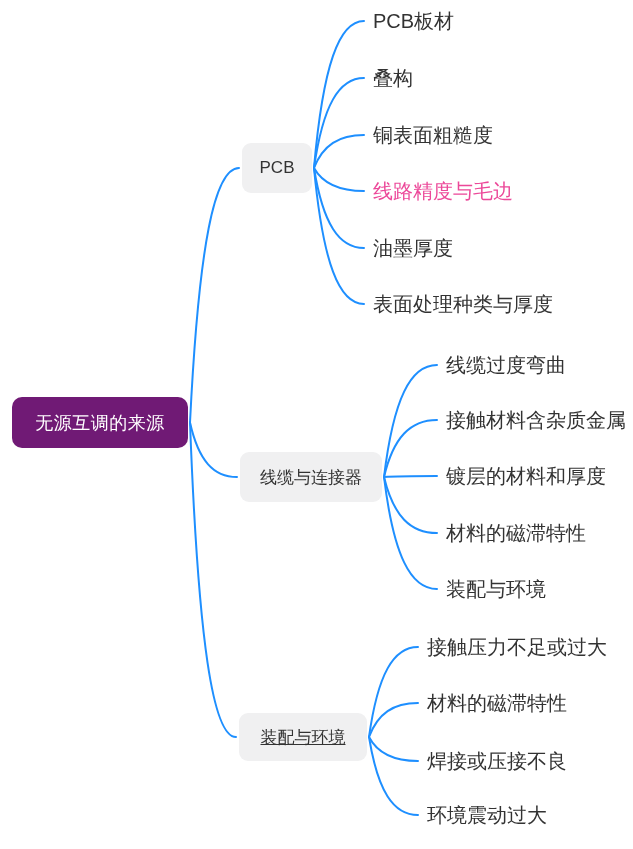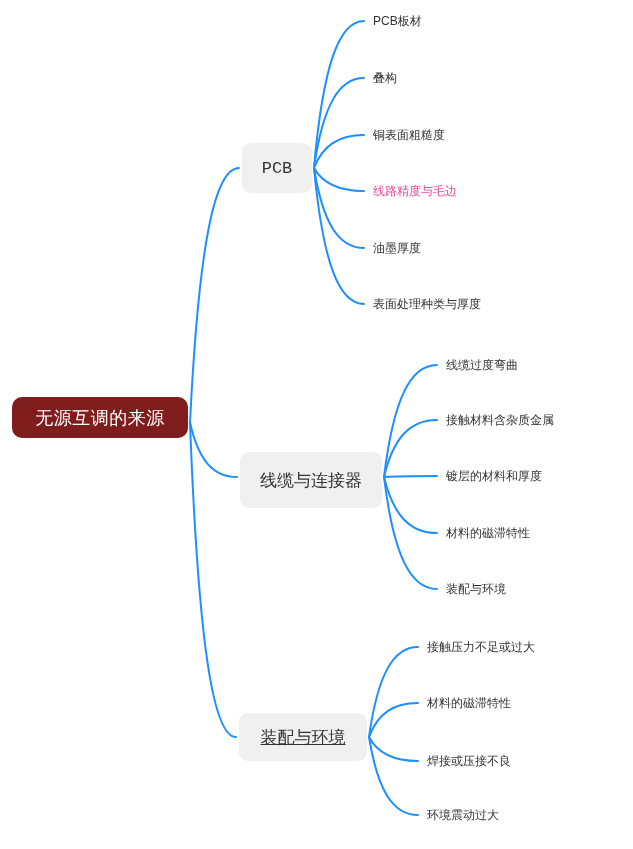--- a/index.html
+++ b/index.html
@@ -4,21 +4,21 @@
 <style>
   html,body{margin:0;padding:0;background:#ffffff;}
   body{font-family:"Liberation Sans","DejaVu Sans",sans-serif;}
   .canvas{position:relative;width:633px;height:849px;background:#ffffff;overflow:hidden;}
   #edges{position:absolute;left:0;top:0;width:633px;height:849px;}
   #edges path{fill:none;stroke-width:2;stroke-linecap:round;}
   .node{position:absolute;display:flex;align-items:center;justify-content:center;
         box-sizing:border-box;white-space:nowrap;}
   .root-node{color:#ffffff;font-size:18px;border-radius:10px;letter-spacing:.5px;}
   .branch-node{color:#333333;font-size:17px;border-radius:9px;}
-  .leaf-node{position:absolute;color:#333333;font-size:12px;line-height:22px;white-space:nowrap;}
+  .leaf-node{position:absolute;color:#333333;font-size:20px;line-height:22px;white-space:nowrap;}
 </style>
 </head>
 <body>
 
 <div class="canvas">
   <svg id="edges" viewBox="0 0 633 849" xmlns="http://www.w3.org/2000/svg">
       <path d="M 190 422.5 C 198.8 244.4, 214.5 168, 239 168" stroke="#1e8fff"></path>
       <path d="M 314 168 C 323.0 65.1, 339.0 21, 364 21" stroke="#1e8fff"></path>
       <path d="M 314 168 C 323.0 105.0, 339.0 78, 364 78" stroke="#1e8fff"></path>
       <path d="M 314 168 C 323.0 144.9, 339.0 135, 364 135" stroke="#1e8fff"></path>
@@ -31,31 +31,31 @@
       <path d="M 384 477 C 393.5 476.3, 410.5 476, 437 476" stroke="#1e8fff"></path>
       <path d="M 384 477 C 393.5 516.2, 410.5 533, 437 533" stroke="#1e8fff"></path>
       <path d="M 384 477 C 393.5 555.4, 410.5 589, 437 589" stroke="#1e8fff"></path>
       <path d="M 190 422.5 C 198.3 642.6, 213.0 737, 236 737" stroke="#1e8fff"></path>
       <path d="M 369 737 C 377.8 674.0, 393.5 647, 418 647" stroke="#1e8fff"></path>
       <path d="M 369 737 C 377.8 713.2, 393.5 703, 418 703" stroke="#1e8fff"></path>
       <path d="M 369 737 C 377.8 753.8, 393.5 761, 418 761" stroke="#1e8fff"></path>
       <path d="M 369 737 C 377.8 791.6, 393.5 815, 418 815" stroke="#1e8fff"></path>
     </svg>
 
-  <div id="root" class="node root-node" style="left: 12px; top: 397px; width: 176px; height: 41px; background: #7f1d1d; color: rgb(255, 255, 255);">无源互调的来源</div>
+  <div id="root" class="node root-node" style="left: 12px; top: 397px; width: 176px; height: 51px; background: #701a75; color: rgb(255, 255, 255);">无源互调的来源</div>
 
   <div id="nodes">
-      <div class="node branch-node" style="left: 242px; top: 143px; width: 70px; height: 50px; background: rgb(240, 240, 241); color: rgb(51, 51, 51); font-family: Liberation Mono, monospace;">PCB</div>
+      <div class="node branch-node" style="left: 242px; top: 143px; width: 70px; height: 50px; background: rgb(240, 240, 241); color: rgb(51, 51, 51);">PCB</div>
       <div class="leaf-node" style="left: 373px; top: 10px; color: rgb(51, 51, 51);">PCB板材</div>
       <div class="leaf-node" style="left: 373px; top: 67px; color: rgb(51, 51, 51);">叠构</div>
       <div class="leaf-node" style="left: 373px; top: 124px; color: rgb(51, 51, 51);">铜表面粗糙度</div>
       <div class="leaf-node" style="left: 373px; top: 180px; color: #ec4899;">线路精度与毛边</div>
       <div class="leaf-node" style="left: 373px; top: 237px; color: rgb(51, 51, 51);">油墨厚度</div>
       <div class="leaf-node" style="left: 373px; top: 293px; color: rgb(51, 51, 51); text-align: right;">表面处理种类与厚度</div>
-      <div class="node branch-node" style="left: 240px; top: 452px; width: 142px; height: 56px; background: rgb(240, 240, 241); color: rgb(51, 51, 51);">线缆与连接器</div>
+      <div class="node branch-node" style="left: 240px; top: 452px; width: 142px; height: 50px; background: rgb(240, 240, 241); color: rgb(51, 51, 51);">线缆与连接器</div>
       <div class="leaf-node" style="left: 446px; top: 354px; color: rgb(51, 51, 51);">线缆过度弯曲</div>
       <div class="leaf-node" style="left: 446px; top: 409px; color: rgb(51, 51, 51);">接触材料含杂质金属</div>
       <div class="leaf-node" style="left: 446px; top: 465px; color: rgb(51, 51, 51);">镀层的材料和厚度</div>
       <div class="leaf-node" style="left: 446px; top: 522px; color: rgb(51, 51, 51);">材料的磁滞特性</div>
       <div class="leaf-node" style="left: 446px; top: 578px; color: rgb(51, 51, 51);">装配与环境</div>
       <div class="node branch-node" style="left: 239px; top: 713px; width: 128px; height: 48px; background: rgb(240, 240, 241); color: rgb(51, 51, 51); text-decoration: underline;">装配与环境</div>
       <div class="leaf-node" style="left: 427px; top: 636px; color: rgb(51, 51, 51);">接触压力不足或过大</div>
       <div class="leaf-node" style="left: 427px; top: 692px; color: rgb(51, 51, 51);">材料的磁滞特性</div>
       <div class="leaf-node" style="left: 427px; top: 750px; color: rgb(51, 51, 51);">焊接或压接不良</div>
       <div class="leaf-node" style="left: 427px; top: 804px; color: rgb(51, 51, 51);">环境震动过大</div>

